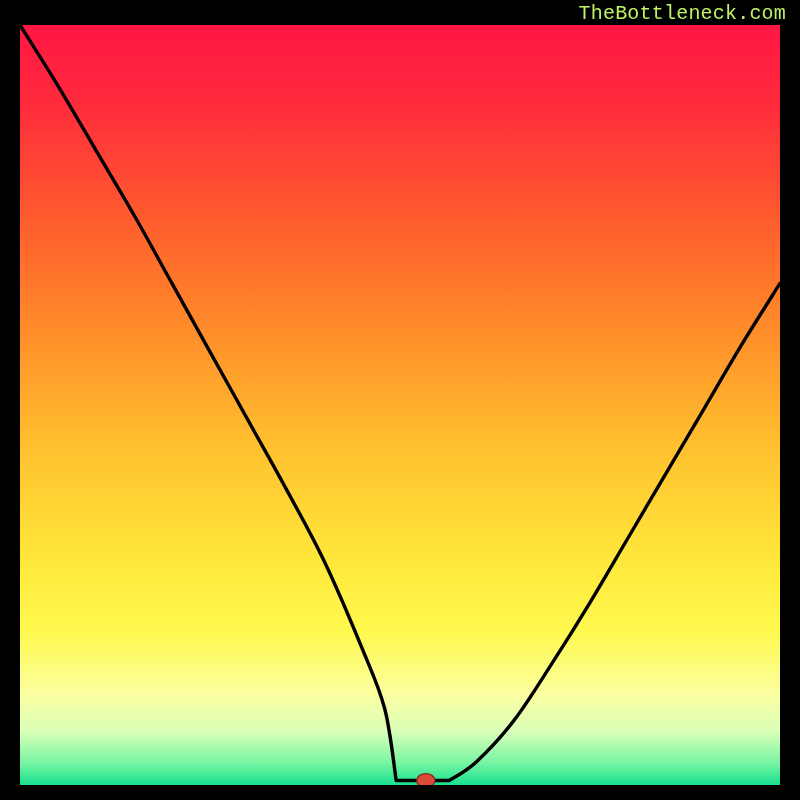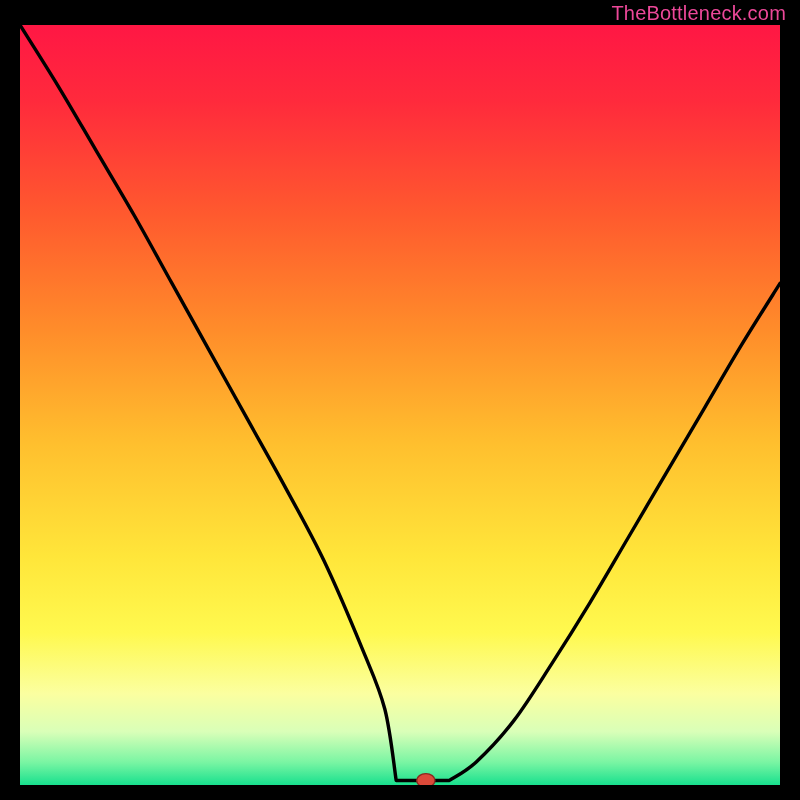--- a/index.html
+++ b/index.html
@@ -23,23 +23,23 @@
     position: absolute;
     left: 10px;
     top: 0;
     width: 760px;
     height: 760px;
   }
   .watermark {
     position: absolute;
     top: 2px;
     right: 14px;
-    font-family: Liberation Sans, sans-serif;
+    font-family: Liberation Mono, monospace;
     font-size: 20px;
-    color: #ec4899;
+    color: #bef264;
     letter-spacing: 0.2px;
     user-select: none;
   }
 </style>
 </head>
 <body>
 
 <div class="watermark">TheBottleneck.com</div>
 
 <div class="frame">

